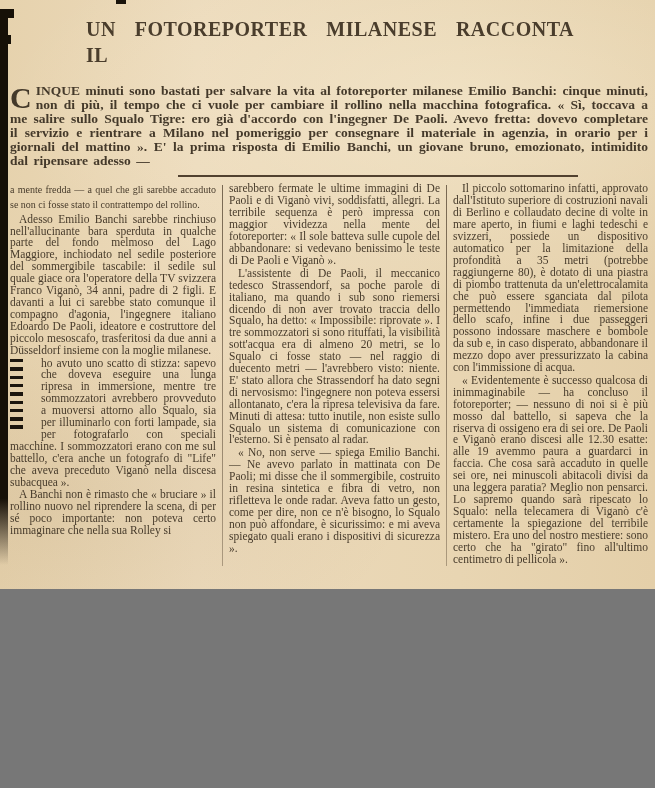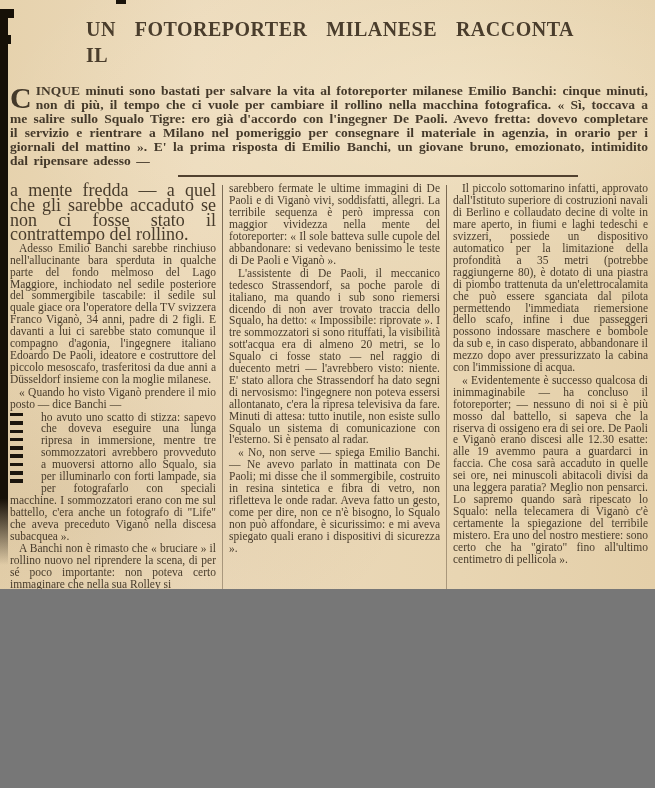--- a/index.html
+++ b/index.html
@@ -40,21 +40,21 @@
   .cols-rule { position:absolute; top:-8px; left:168px; width:400px; height:2px;
     background:#51412f; }
   .col { text-align:justify; font-size:11.5px; line-height:11.9px; }
   .col-1 { width:206px; }
   .col-2 { width:211px; }
   .col-3 { flex:1; }
   .vrule { width:1px; margin:2px 6px 0 6px;
     background:linear-gradient(rgba(80,64,45,0.75), rgba(80,64,45,0.4)); }
   .col p { margin:0 0 1px 0; }
   .p-indent { text-indent:9px; }
-  .p-large { font-size:18px; line-height:14.6px; }
+  .p-large { font-size:10px; line-height:14.6px; }
   .dash-stack { float:left; width:26px; height:72px; margin:1px 5px 0 0;
     background:repeating-linear-gradient(to bottom, #1b150d 0 3.4px, rgba(0,0,0,0) 3.4px 8.3px);
     background-size:13px 100%; background-repeat:no-repeat; }
 </style>
 </head>
 <body>
 
 <div class="page">
   <div class="scan-bar"></div>
   <div class="scan-stub1"></div>
@@ -70,21 +70,20 @@
 
 
     <div class="lead"><span class="dropcap">C</span><span>INQUE minuti sono bastati per salvare la vita al fotoreporter milanese Emilio Banchi: cinque minuti, non di più, il tempo che ci vuole per cambiare il rollino nella macchina fotografica. « Sì, toccava a me salire sullo Squalo Tigre: ero già d'accordo con l'ingegner De Paoli. Avevo fretta: dovevo completare il servizio e rientrare a Milano nel pomeriggio per consegnare il materiale in agenzia, in orario per i giornali del mattino ». E' la prima risposta di Emilio Banchi, un giovane bruno, emozionato, intimidito dal ripensare adesso —</span></div>
 
     <div class="columns">
       <div class="cols-rule"></div>
 
       <div class="col col-1">
         <p class="p-large">a mente fredda — a quel che gli sarebbe accaduto se non ci fosse stato il contrattempo del rollino.</p>
         <p class="p-indent">Adesso Emilio Banchi sarebbe rinchiuso nell'allucinante bara sperduta in qualche parte del fondo melmoso del Lago Maggiore, inchiodato nel sedile posteriore del sommergibile tascabile: il sedile sul quale giace ora l'operatore della TV svizzera Franco Viganò, 34 anni, padre di 2 figli. E davanti a lui ci sarebbe stato comunque il compagno d'agonia, l'ingegnere italiano Edoardo De Paoli, ideatore e costruttore del piccolo mesoscafo, trasferitosi da due anni a Düsseldorf insieme con la moglie milanese.</p>
-        <p class="p-indent">« Quando ho visto Viganò prendere il mio posto — dice Banchi —</p>
         <p><span class="dash-stack"></span><span>ho avuto uno scatto di stizza: sapevo che doveva eseguire una lunga ripresa in immersione, mentre tre sommozzatori avrebbero provveduto a muoversi attorno allo Squalo, sia per illuminarlo con forti lampade, sia per fotografarlo con speciali macchine. I sommozzatori erano con me sul battello, c'era anche un fotografo di "Life" che aveva preceduto Viganò nella discesa subacquea ».</span></p>
         <p class="p-indent">A Banchi non è rimasto che « bruciare » il rollino nuovo nel riprendere la scena, di per sé poco importante: non poteva certo immaginare che nella sua Rolley si</p>
       </div>
 
       <div class="vrule"></div>
 
       <div class="col col-2">
         <p>sarebbero fermate le ultime immagini di De Paoli e di Viganò vivi, soddisfatti, allegri. La terribile sequenza è però impressa con maggior vividezza nella mente del fotoreporter: « Il sole batteva sulle cupole del abbandonare: si vedevano benissimo le teste di De Paoli e Viganò ».</p>
         <p class="p-indent">L'assistente di De Paoli, il meccanico tedesco Strassendorf, sa poche parole di italiano, ma quando i sub sono riemersi dicendo di non aver trovato traccia dello Squalo, ha detto: « Impossibile: riprovate ». I tre sommozzatori si sono rituffati, la visibilità sott'acqua era di almeno 20 metri, se lo Squalo ci fosse stato — nel raggio di duecento metri — l'avrebbero visto: niente. E' stato allora che Strassendorf ha dato segni di nervosismo: l'ingegnere non poteva essersi allontanato, c'era la ripresa televisiva da fare. Minuti di attesa: tutto inutile, non esiste sullo Squalo un sistema di comunicazione con l'esterno. Si è pensato al radar.</p>
         <p class="p-indent">« No, non serve — spiega Emilio Banchi. — Ne avevo parlato in mattinata con De Paoli; mi disse che il sommergibile, costruito in resina sintetica e fibra di vetro, non rifletteva le onde radar. Aveva fatto un gesto, come per dire, non ce n'è bisogno, lo Squalo non può affondare, è sicurissimo: e mi aveva spiegato quali erano i dispositivi di sicurezza ».</p>

